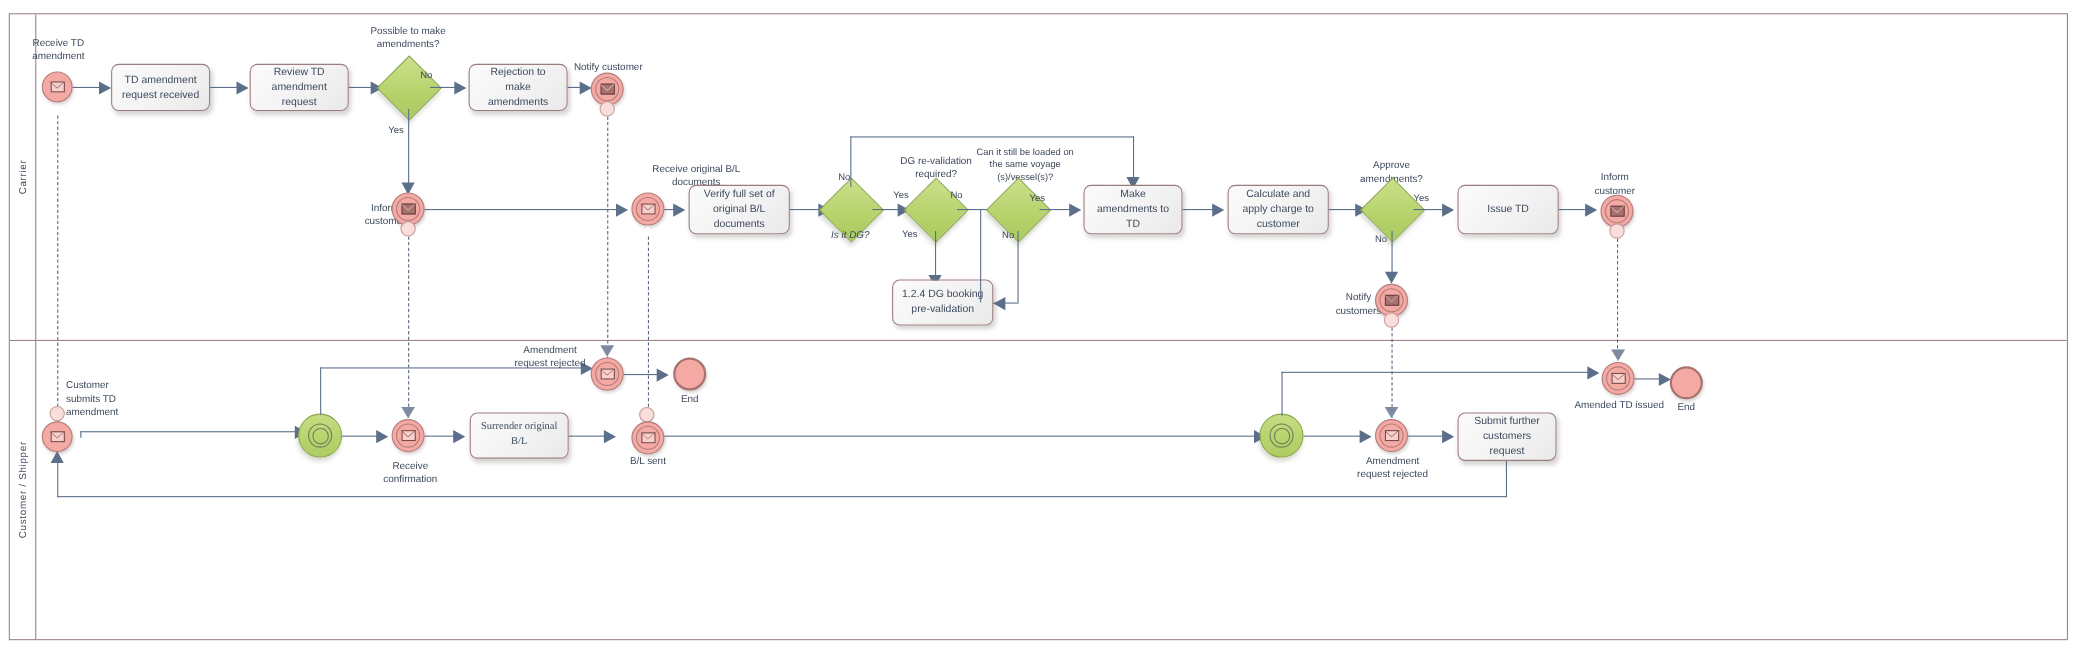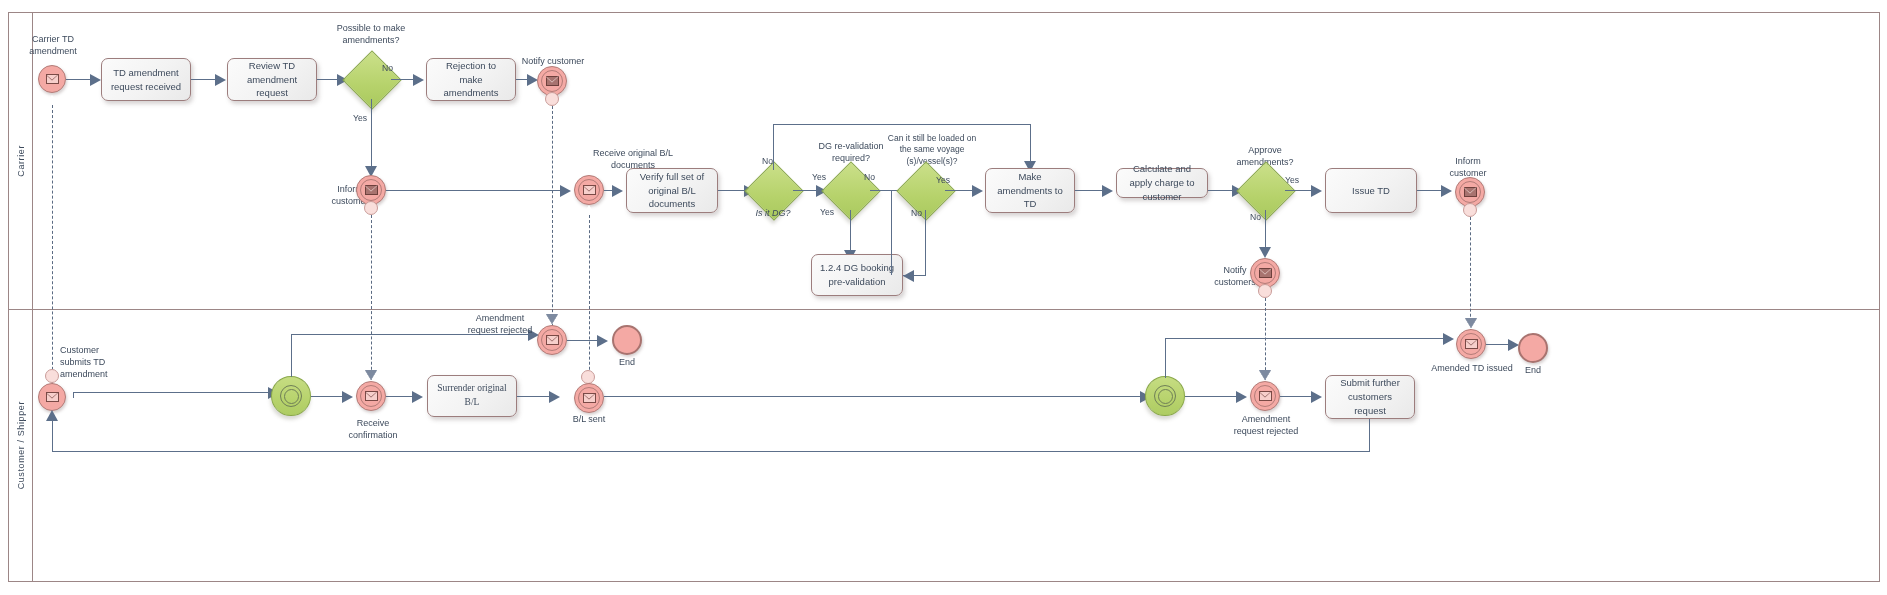--- a/index.html
+++ b/index.html
@@ -87,21 +87,21 @@
 
   <div class="lane-header" style="left:9px;top:13px;width:24px;height:296px;">
     <div class="lane-title">Carrier</div>
   </div>
   <div class="lane-header" style="left:9px;top:309px;width:24px;height:272px;">
     <div class="lane-title">Customer / Shipper</div>
   </div>
   <div class="lane-divider" style="left:9px;top:309px;width:1870px;"></div>
 
   <div class="lbl" style="left:18px;top:33px;width:70px;">
-    <span>Carrier TD amendment</span>
+    <span>Receive TD amendment</span>
   </div>
   <div class="ev ev-start" style="left:38px;top:65px;">
     <span class="env"></span>
   </div>
   <div class="tri-openu" style="left:46px;top:95px;"></div>
   <div class="dash-v" style="left:52px;top:105px;height:285px;"></div>
 
   <div class="ln lnh" style="left:66px;top:79px;width:26px;"></div>
   <div class="arr arr-r" style="left:90px;top:73.5px;"></div>
 
@@ -226,21 +226,21 @@
   <div class="ln lnh" style="left:945px;top:190px;width:32px;"></div>
   <div class="arr arr-r" style="left:972px;top:184.5px;"></div>
 
   <div class="task" style="left:985px;top:168px;width:90px;height:45px;">
       <span>Make amendments to TD</span>
     </div>
 
   <div class="ln lnh" style="left:1075px;top:190px;width:32px;"></div>
   <div class="arr arr-r" style="left:1102px;top:184.5px;"></div>
 
-  <div class="task" style="left:1116px;top:168px;width:92px;height:30px;justify-content:center;">
+  <div class="task" style="left:1116px;top:168px;width:92px;height:45px;justify-content:center;">
       <span>Calculate and apply charge to customer</span>
     </div>
 
   <div class="ln lnh" style="left:1208px;top:190px;width:30px;"></div>
   <div class="arr arr-r" style="left:1232px;top:184.5px;"></div>
 
   <div class="lbl" style="left:1228px;top:144px;width:74px;"><span>Approve amendments?</span></div>
   <div class="gw" style="left:1245px;top:170px;"></div>
   <span class="yn" style="left:1285px;top:175px;">Yes</span>
   <span class="yn" style="left:1250px;top:212px;">No</span>

